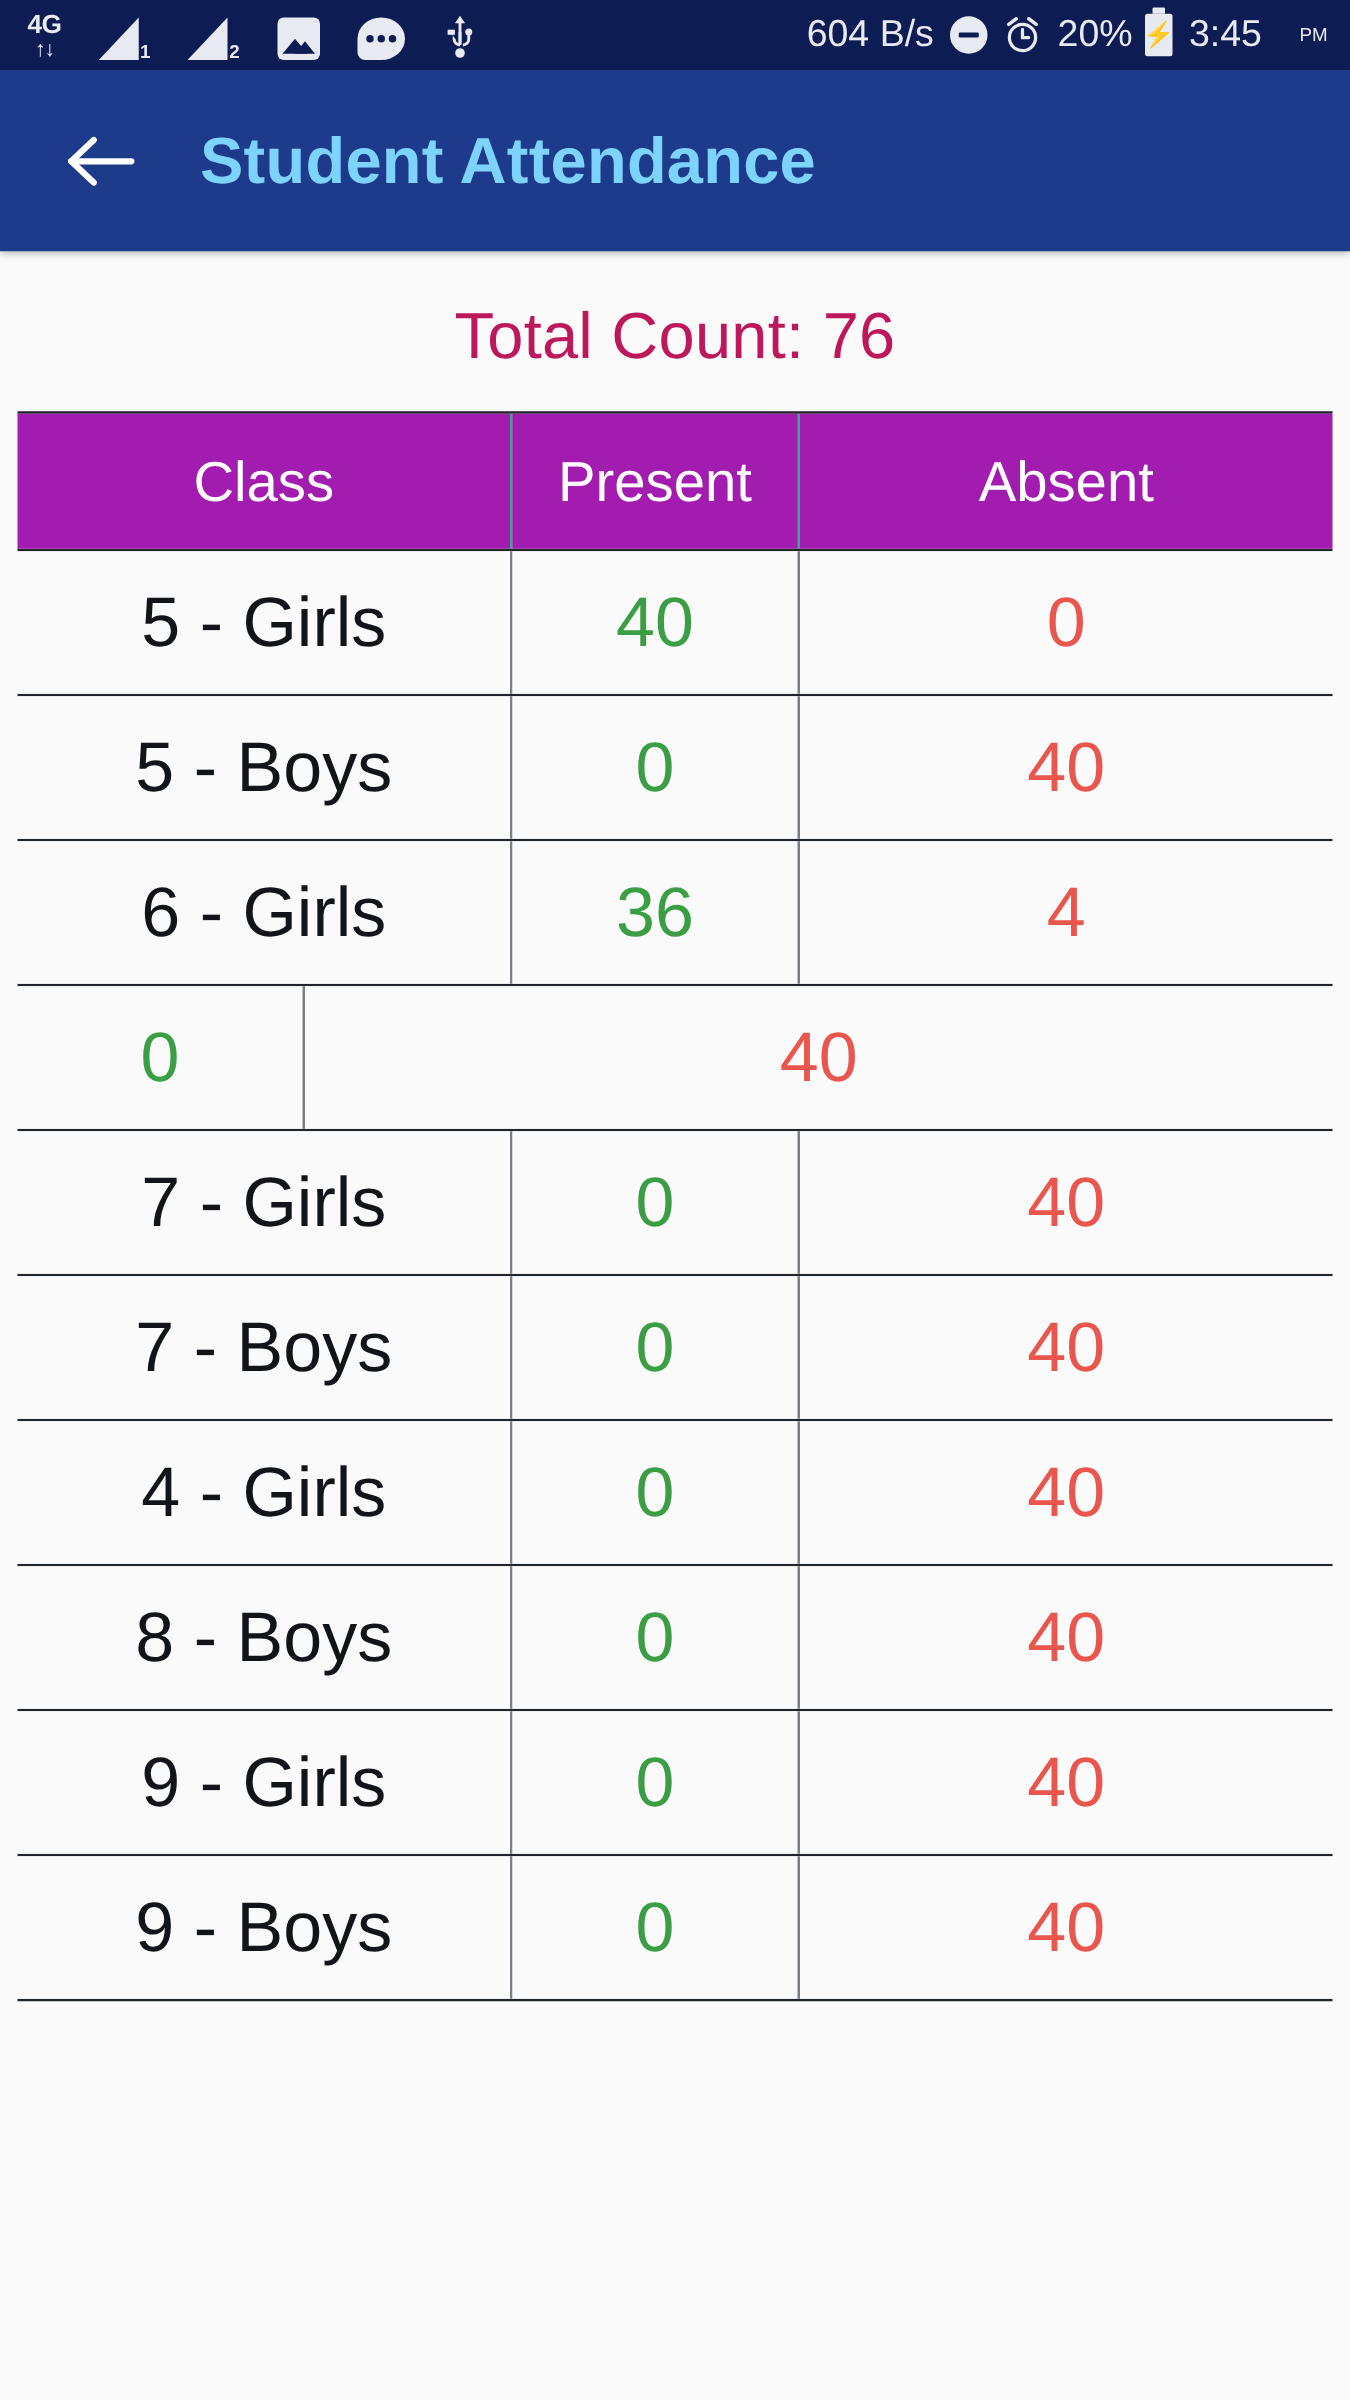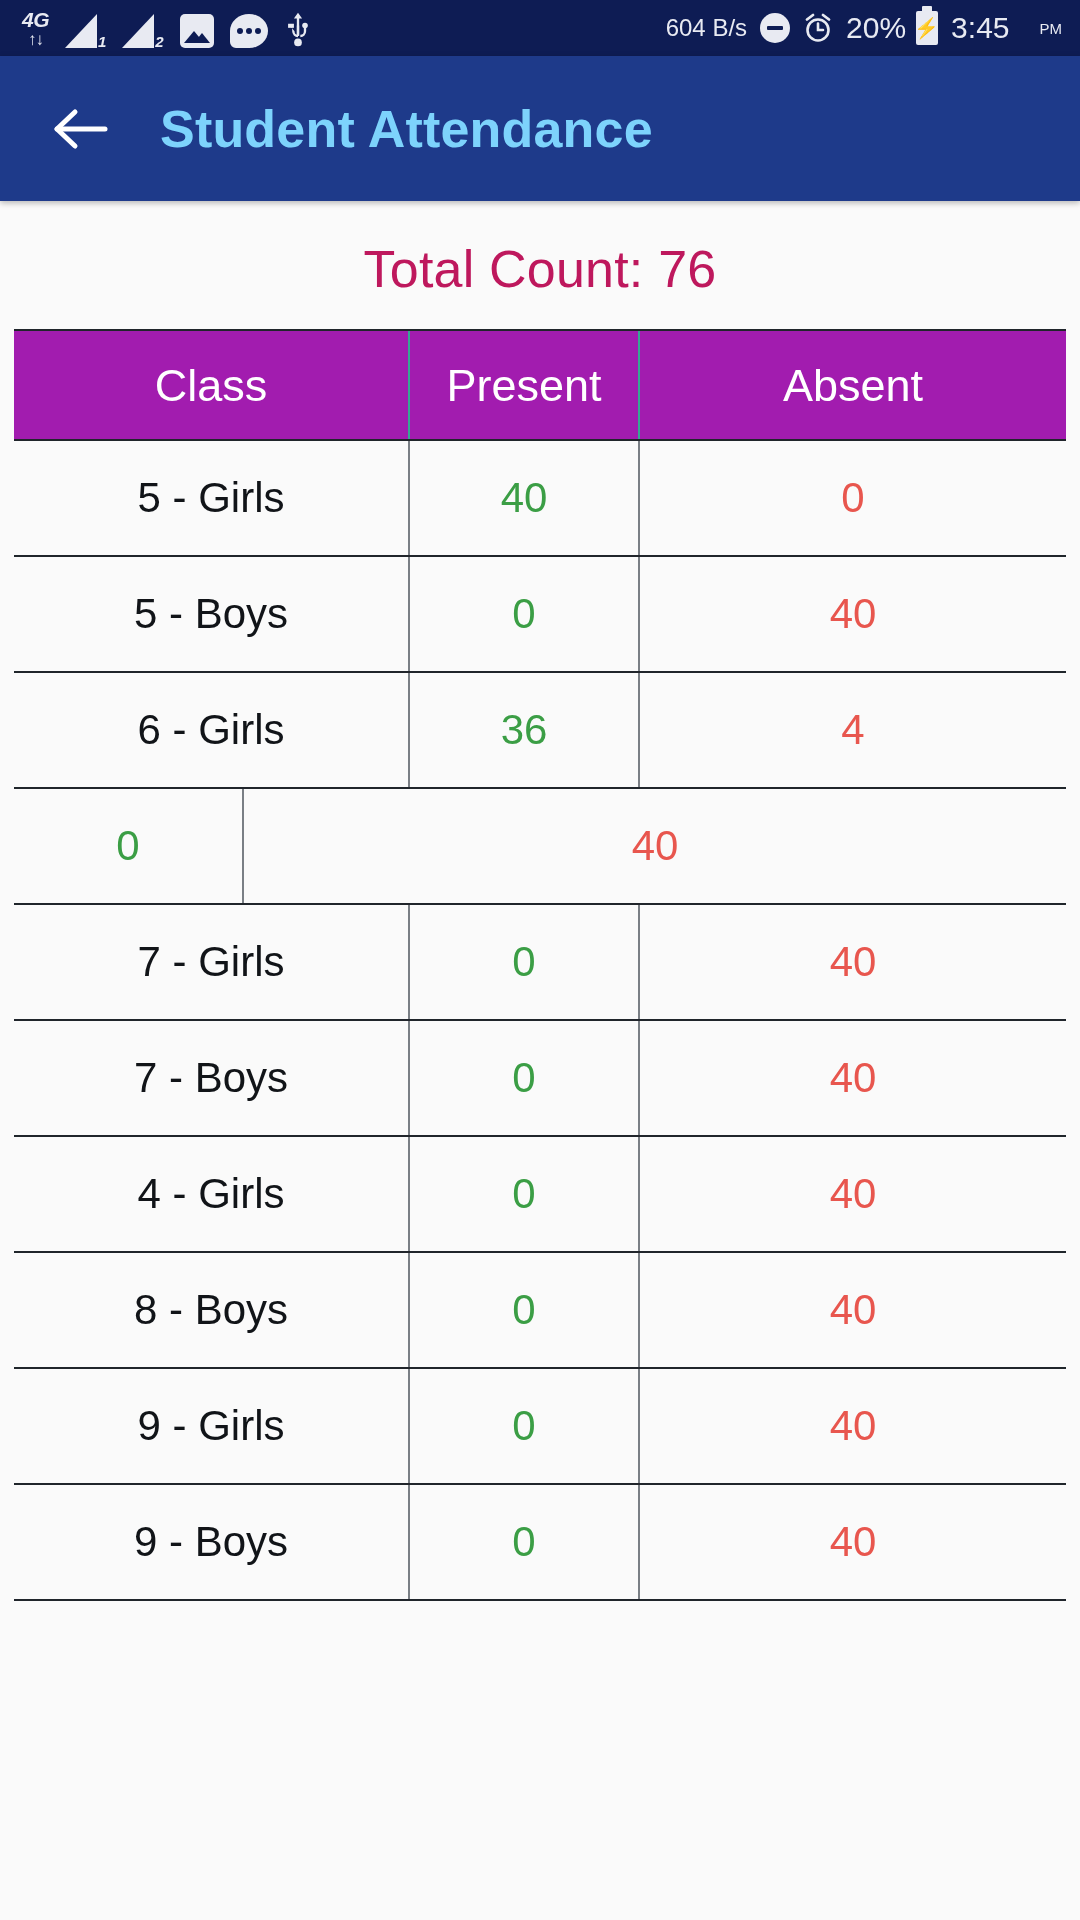--- a/index.html
+++ b/index.html
@@ -13,21 +13,21 @@
   
   .status-bar {
     height: 56px;
     background: #0e1c54;
     display: flex;
     align-items: center;
     padding: 0 18px 0 22px;
     color: #e8eaf2;
     position: relative;
   }
-  .sb-left { display: flex; align-items: flex-end; gap: 16px; font-style: italic; }
+  .sb-left { display: flex; align-items: flex-end; gap: 30px; }
   .sb-right {
     position: absolute; right: 18px; top: 0; height: 56px;
     display: flex; align-items: center; gap: 13px;
   }
   .net-block { display: flex; flex-direction: column; align-items: center; line-height: 1; }
   .net-4g { font-size: 21px; font-weight: 700; letter-spacing: -0.5px; }
   .net-arrows { font-size: 17px; font-weight: 700; letter-spacing: -1px; margin-top: 1px; }
   .sig { display: flex; align-items: flex-end; }
   .sig-tri {
     width: 0; height: 0;
@@ -50,21 +50,21 @@
     width: 0; height: 0;
     border-left: 8px solid transparent; border-right: 8px solid transparent;
     border-bottom: 10px solid #0e1c54;
   }
   .chat-icon {
     width: 38px; height: 34px; background: #e8eaf2; border-radius: 50% 50% 50% 6px;
     display: flex; align-items: center; justify-content: center; gap: 3px;
   }
   .chat-dot { width: 6px; height: 6px; border-radius: 50%; background: #0e1c54; }
   .usb-icon { width: 28px; height: 38px; }
-  .net-speed { font-size: 24px; font-weight: 400; letter-spacing: 0px; }
+  .net-speed { font-size: 30px; font-weight: 400; letter-spacing: 0px; }
   .dnd-icon {
     width: 30px; height: 30px; border-radius: 50%; background: #e8eaf2;
     display: flex; align-items: center; justify-content: center;
   }
   .dnd-bar { width: 16px; height: 4px; background: #0e1c54; border-radius: 1px; }
   .alarm-icon { width: 30px; height: 32px; }
   .batt-pct { font-size: 30px; font-weight: 400; }
   .batt-icon {
     width: 22px; height: 34px; background: #e8eaf2; border-radius: 2px;
     position: relative; display: flex; align-items: center; justify-content: center;
@@ -129,21 +129,21 @@
     height: 108px;
     font-size: 45px;
     font-weight: 400;
     border-right: 2px solid #36a892;
   }
   .thead-row .cell:last-child { border-right: none; }
   .tbody-row { border-bottom: 2px solid #20252b; }
   .tbody-row .cell {
     background: #fafafa;
     height: 114px;
-    font-size: 42px;
+    font-size: 56px;
     border-right: 2px solid #7a7f85;
   }
   .tbody-row .cell:last-child { border-right: none; }
   .cell {
     display: flex; align-items: center; justify-content: center;
     overflow: hidden;
     line-height: 1;
   }
   .col-class   { width: 396px; flex: none; color: #111418; }
   .col-present { width: 230px; flex: none; color: #3b9e45; }

